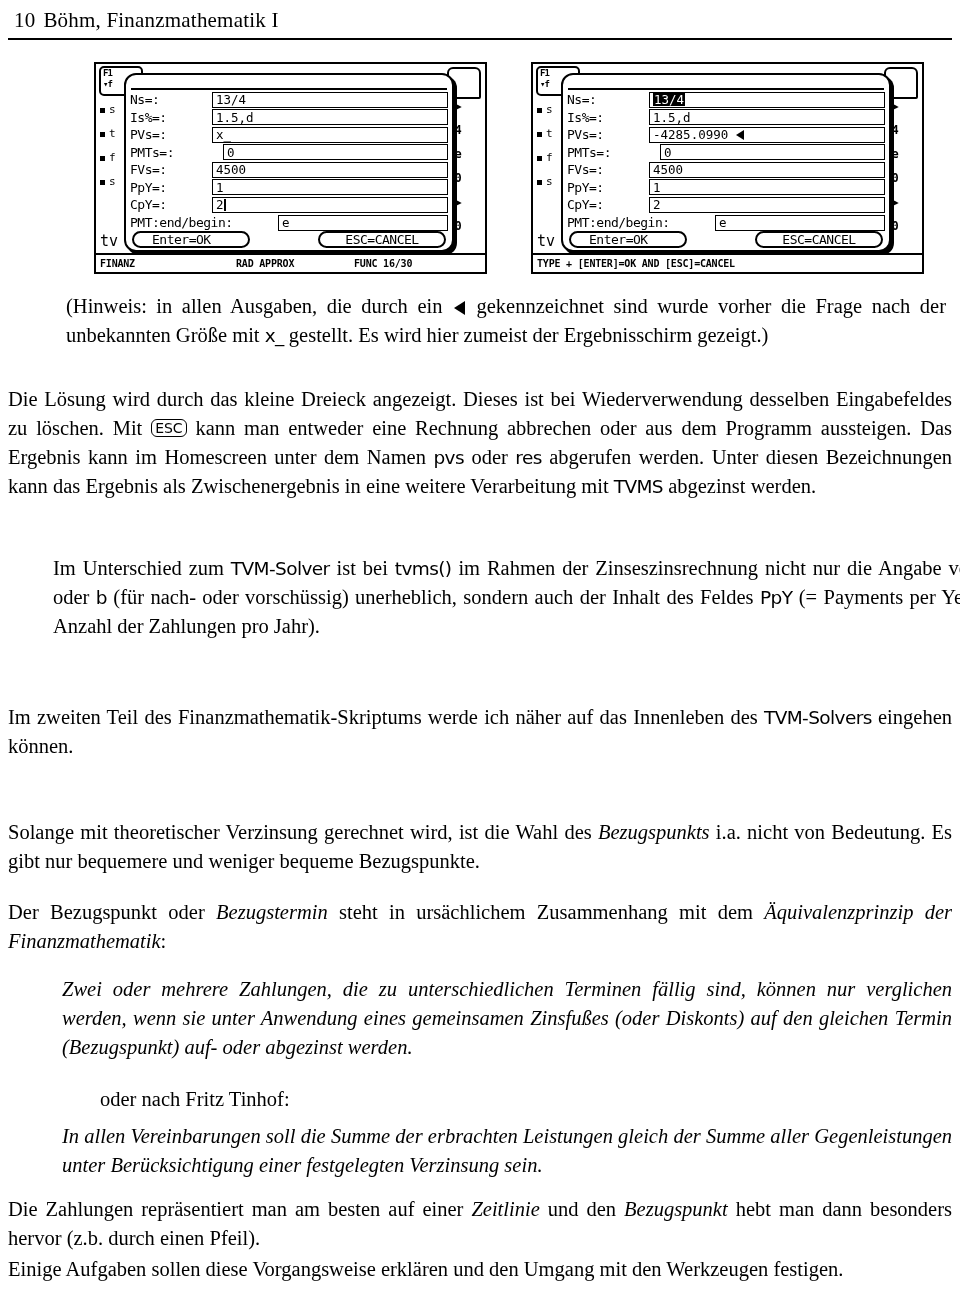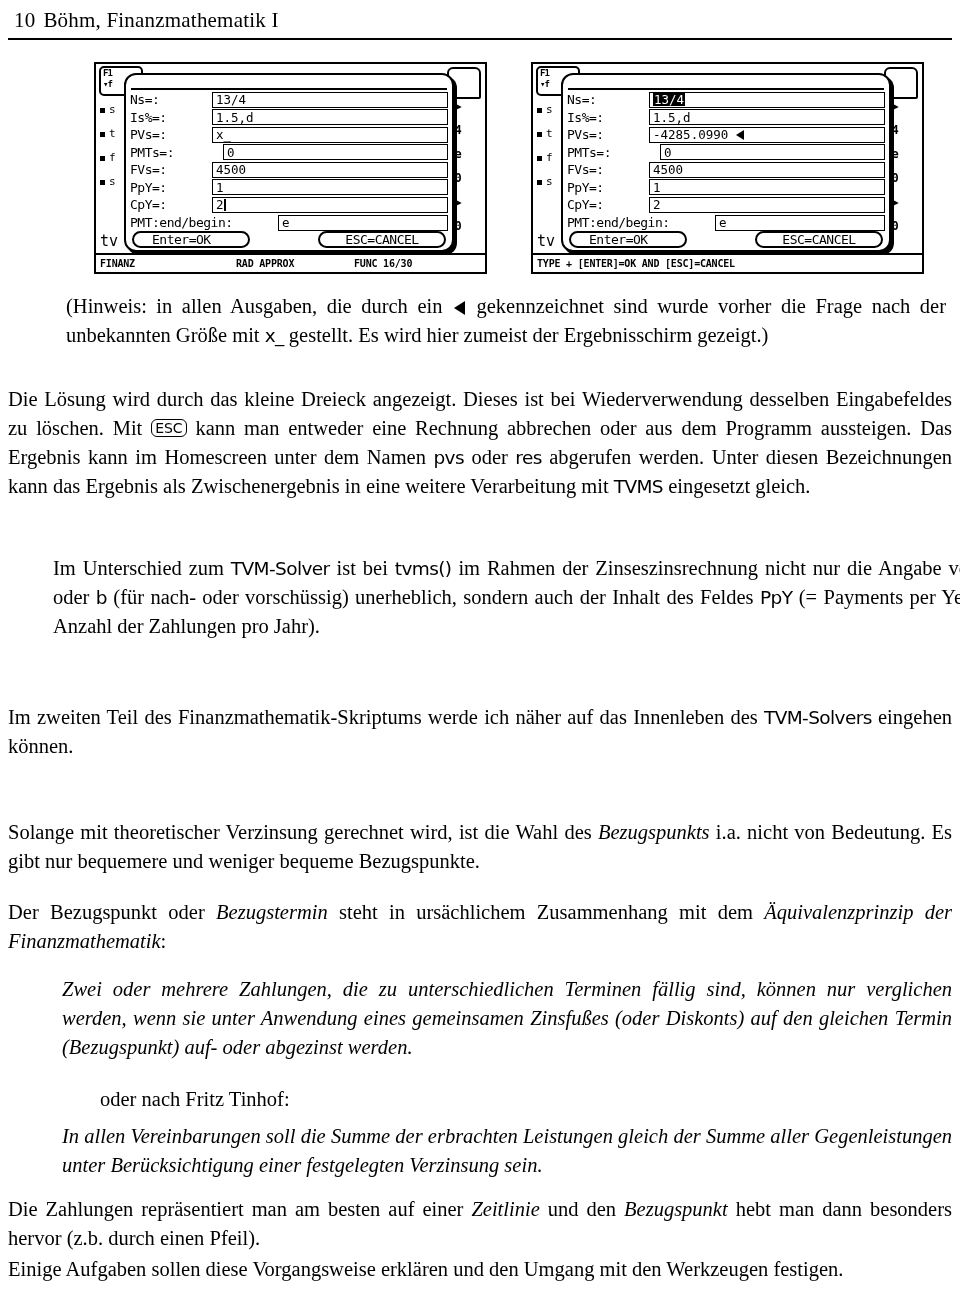--- a/index.html
+++ b/index.html
@@ -515,21 +515,21 @@
 
 <div class="txt" id="para1">
   <span>Die Lösung wird durch das kleine Dreieck angezeigt. Dieses ist bei Wiederverwendung desselben Eingabefeldes zu löschen. Mit</span>
   <span class="keycap">ESC</span>
   <span>kann man entweder eine Rechnung abbrechen oder aus dem Programm aussteigen. Das Ergebnis kann im Homescreen unter dem Namen</span>
   <span class="mono">pvs</span>
   <span>oder</span>
   <span class="mono">res</span>
   <span>abgerufen werden. Unter diesen Bezeichnungen kann das Ergebnis als Zwischenergebnis in eine weitere Verarbeitung mit</span>
   <span class="mono">TVMS</span>
-  <span>eingesetzt gleich.</span>
+  <span>abgezinst werden.</span>
 </div>
 
 <div class="txt" id="para2">
   <span>Im Unterschied zum</span>
   <span class="mono">TVM-Solver</span>
   <span>ist bei</span>
   <span class="mono">tvms()</span>
   <span>im Rahmen der Zinseszinsrechnung nicht nur die Angabe von</span>
   <span class="mono">e</span>
   <span>oder</span>

